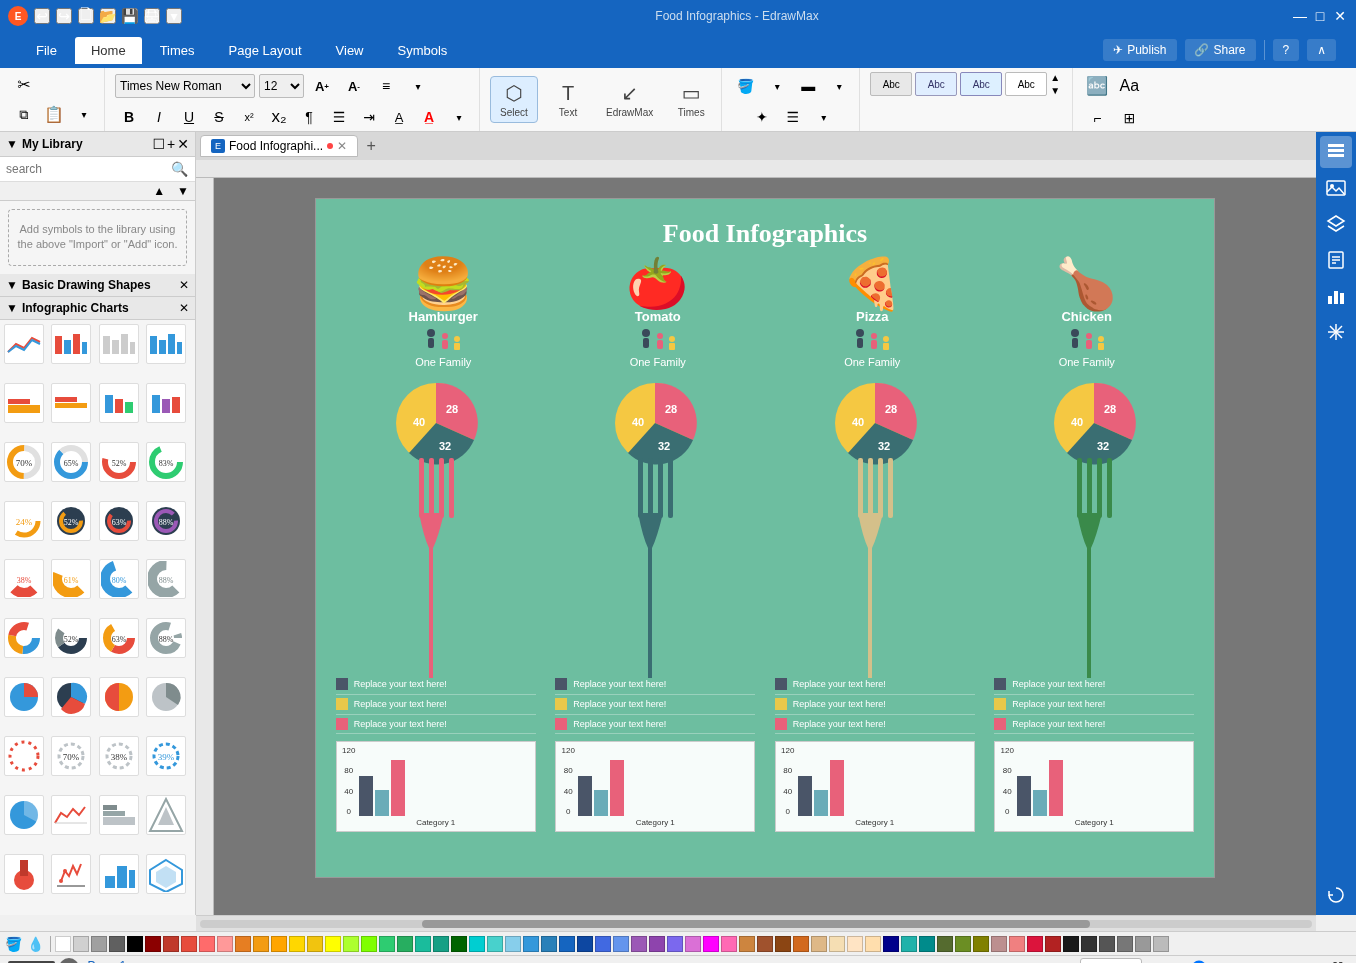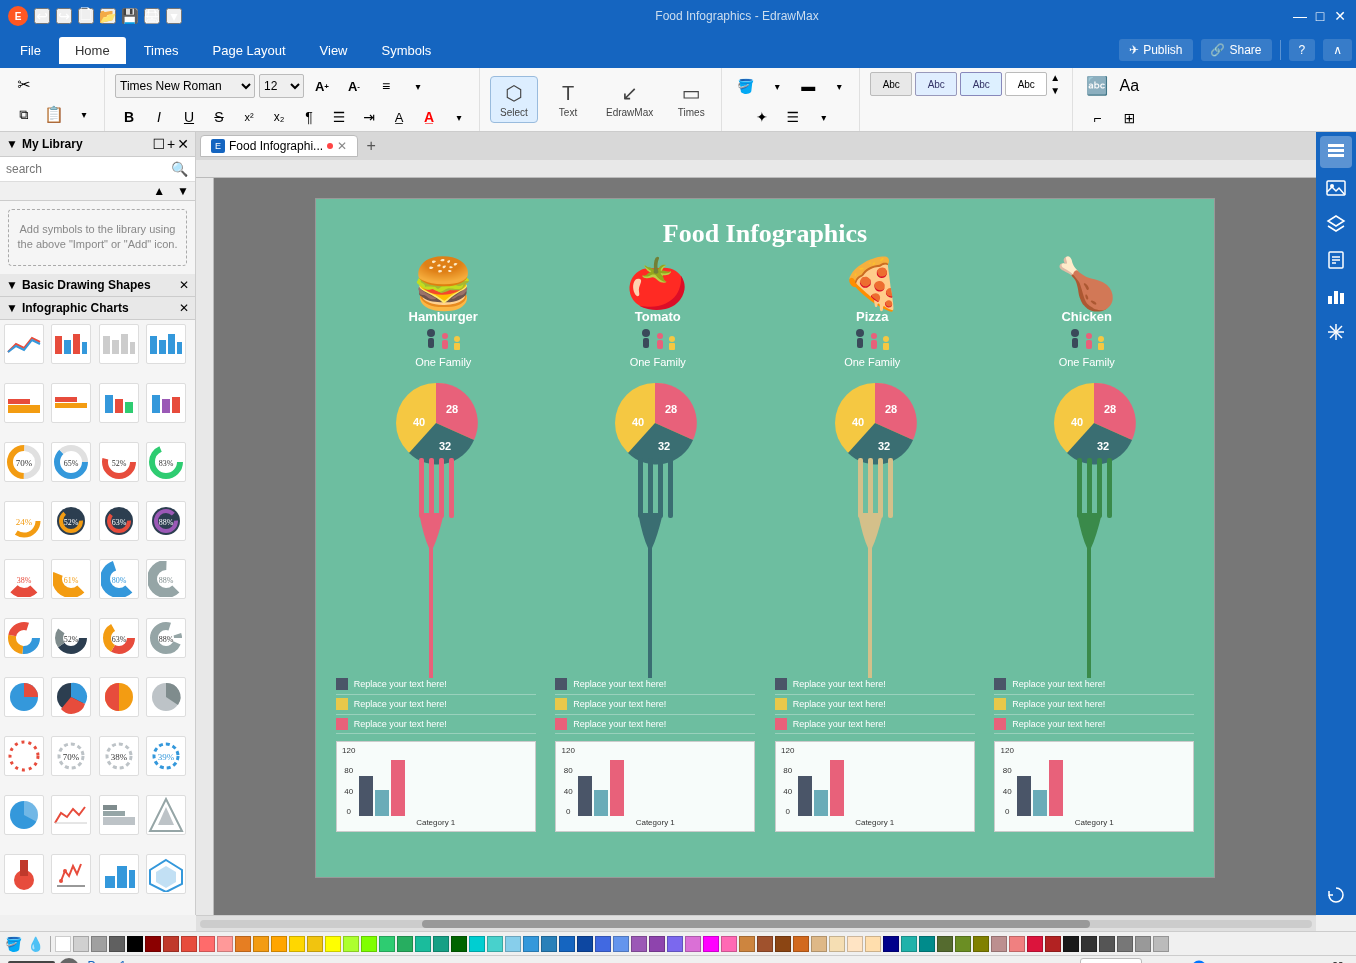--- a/index.html
+++ b/index.html
@@ -20,21 +20,21 @@
     #titlebar-right { display: flex; align-items: center; gap: 4px; }
     .title-btn { width: 16px; height: 16px; display: flex; align-items: center; justify-content: center; cursor: pointer; color: white; font-size: 14px; }
     .app-logo { width: 20px; height: 20px; background: #ff5722; border-radius: 50%; display: flex; align-items: center; justify-content: center; color: white; font-size: 10px; font-weight: bold; }
 
     
     #menubar {
       height: 36px;
       background: #1565c0;
       display: flex;
       align-items: center;
-      padding: 0 4px;
+      padding: 0 20px;
       gap: 2px;
     }
     .menu-tab {
       padding: 6px 16px;
       color: white;
       cursor: pointer;
       border-radius: 3px 3px 0 0;
       font-size: 13px;
     }
     .menu-tab.active { background: white; color: #333; }
@@ -402,21 +402,21 @@
       <button class="ribbon-btn" style="font-size:13px;font-weight:bold;">A<sup style="font-size:8px;">-</sup></button>
       <button class="ribbon-btn" style="font-size:14px;">≡</button>
       <button class="ribbon-btn" style="font-size:10px;">▾</button>
     </div>
     <div style="display:flex;align-items:center;gap:2px;">
       <button class="ribbon-btn bold-btn">B</button>
       <button class="ribbon-btn italic-btn" style="font-style:italic;">I</button>
       <button class="ribbon-btn underline-btn" style="text-decoration:underline;">U</button>
       <button class="ribbon-btn" style="text-decoration:line-through;">S</button>
       <button class="ribbon-btn" style="font-size:11px;">x²</button>
-      <button class="ribbon-btn" style="font-size:12px;">x₂</button>
+      <button class="ribbon-btn" style="font-size:17px;">x₂</button>
       <button class="ribbon-btn">¶</button>
       <button class="ribbon-btn">☰</button>
       <button class="ribbon-btn">⇥</button>
       <button class="ribbon-btn" style="font-size:13px;">A̲</button>
       <button class="ribbon-btn" style="color:red;font-weight:bold;">A̲</button>
       <button class="ribbon-btn" style="font-size:10px;">▾</button>
     </div>
   </div>
 
   <div class="ribbon-group" style="gap:6px;">

